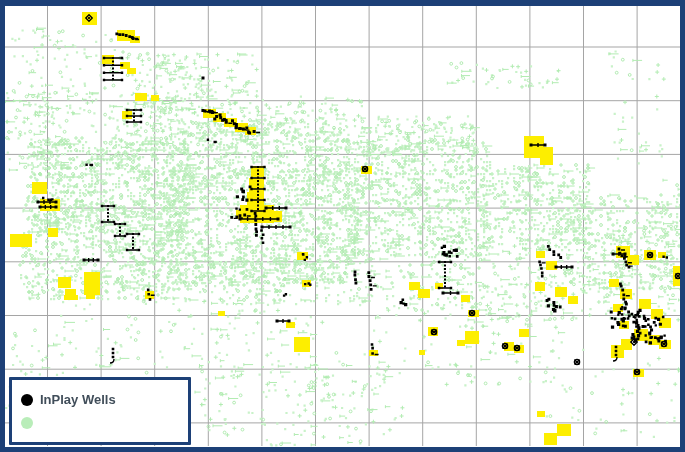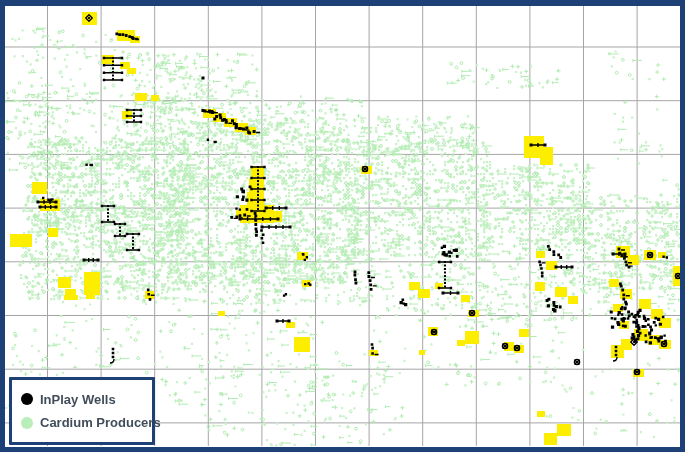--- a/index.html
+++ b/index.html
@@ -3,21 +3,21 @@
 <meta charset="utf-8">
 <style>
   html,body{margin:0;padding:0;background:#dfe3e8;}
   .screen{
     position:relative;width:685px;height:452px;background:#ffffff;
     overflow:hidden;font-family:"Liberation Sans",sans-serif;
   }
   .frame{position:absolute;inset:0;border:5px solid #1d4077;border-top-width:6px;z-index:6;pointer-events:none;}
   #map-svg{position:absolute;left:0;top:0;z-index:1;}
   .legend{
-    position:absolute;left:9px;top:377px;width:146px;height:68px;background:#ffffff;
+    position:absolute;left:9px;top:377px;width:182px;height:68px;background:#ffffff;
     border:3px solid #1d4077;box-sizing:border-box;display:flex;flex-direction:column;
     justify-content:space-evenly;padding:2px 4px 2px 9px;z-index:4;border-radius:1px;
   }
   .legend-row{display:flex;align-items:center;gap:7px;line-height:1;}
   .sw{flex:0 0 auto;}
   .sw-circle{width:12px;height:12px;border-radius:50%;}
   .sw-rect{width:16px;height:11px;border:1.6px solid #000;box-sizing:border-box;}
   .legend-label{font-weight:bold;font-size:13px;color:#414e5a;white-space:nowrap;letter-spacing:0;}
 </style>
 </head>
@@ -95,18 +95,17 @@
       </g>
     </svg>
 
   <div class="legend">
     <div class="legend-row">
       <span class="sw sw-circle" style="background: rgb(0, 0, 0);"></span>
       <span class="legend-label" style="color: rgb(65, 78, 90);">InPlay Wells</span>
     </div>
     <div class="legend-row">
       <span class="sw sw-circle" style="background: rgb(185, 237, 185);"></span>
-      <span class="legend-label" style="color: rgb(65, 78, 90);">Cardium Producers</span>
     </div>
   </div>
 
   <div class="frame"></div>
 </div>
 
 </body></html>

